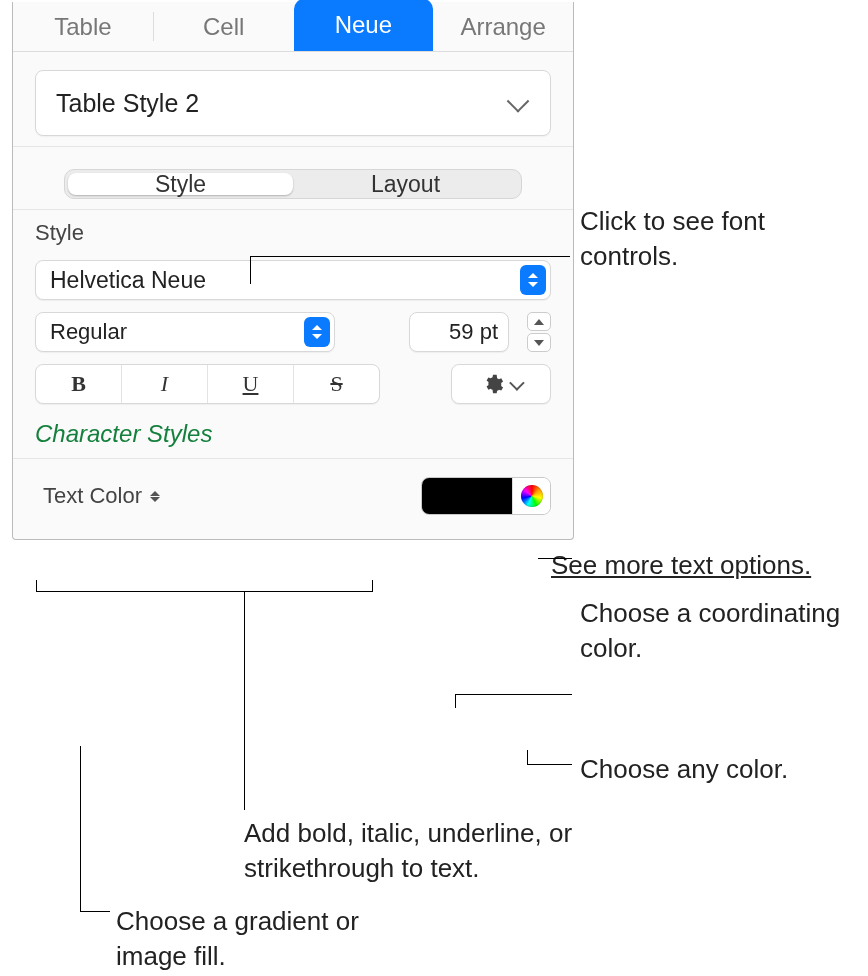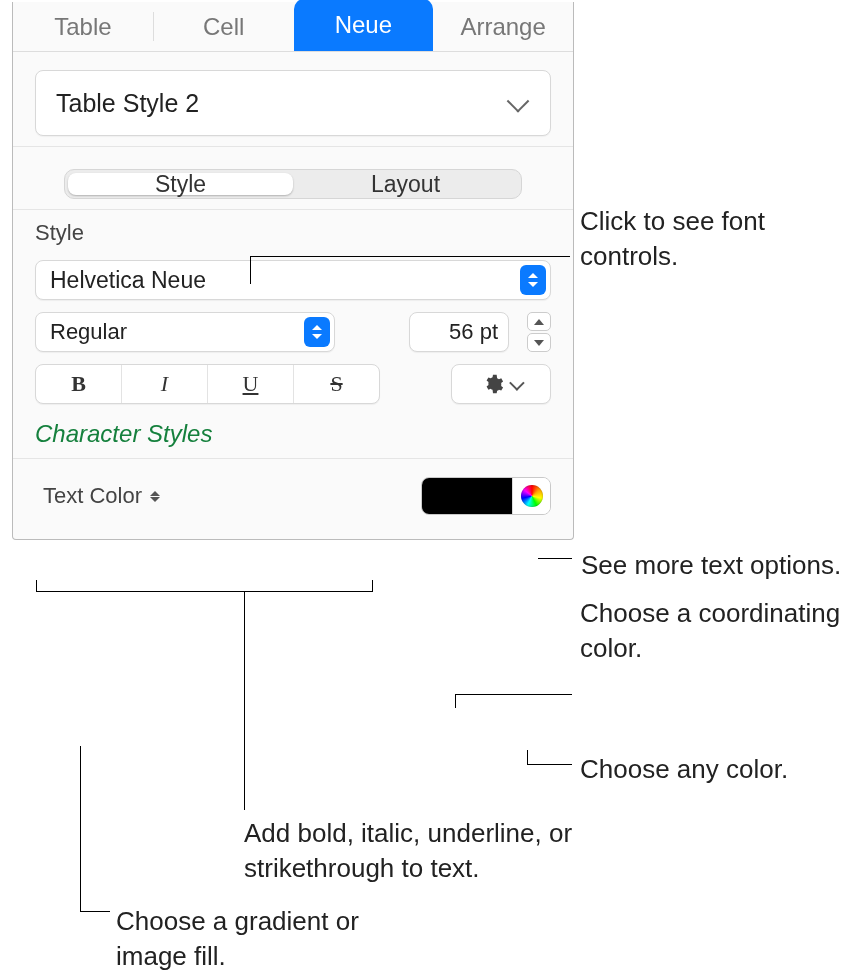--- a/index.html
+++ b/index.html
@@ -331,21 +331,21 @@
       </div>
     </div>
 
     <div class="row" style="margin-bottom:12px;">
       <div class="dropdown sm" style="flex:0 0 300px">
         <span>Regular</span>
         <span class="updown"></span>
       </div>
       <div style="flex:1"></div>
       <div class="dropdown sm" style="flex:0 0 100px;padding-right:10px;justify-content:flex-end;">
-        <span>56 pt</span>
+        <span>59 pt</span>
       </div>
       <div class="stepper">
         <div class="step-b up"></div>
         <div class="step-b dn"></div>
       </div>
     </div>
 
     <div class="row" style="margin-bottom:16px;">
       <div class="bius">
         <div class="bius-btn" style="font-weight:bold">B</div>
@@ -382,21 +382,21 @@
       </div>
     </div>
 
   </div>
 </div>
 
 <div class="callout" style="left:580px;top:204px;">Click to see font controls.</div>
 <div class="lead" style="left:250px;top:256px;width:320px;"></div>
 <div class="lead-v" style="left:250px;top:256px;height:28px;"></div>
 
-<div class="callout" style="left:581px;top:548px;">See more text options.</div>
+<div class="callout" style="left:551px;top:548px;text-decoration:underline;">See more text options.</div>
 <div class="lead" style="left:538px;top:558px;width:34px;"></div>
 
 <div class="callout" style="left:580px;top:596px;">Choose a coordinating color.</div>
 <div class="lead" style="left:455px;top:694px;width:117px;"></div>
 <div class="lead-v" style="left:455px;top:694px;height:14px;"></div>
 
 <div class="callout" style="left:580px;top:752px;">Choose any color.</div>
 <div class="lead" style="left:527px;top:764px;width:45px;"></div>
 <div class="lead-v" style="left:527px;top:750px;height:14px;"></div>
 

